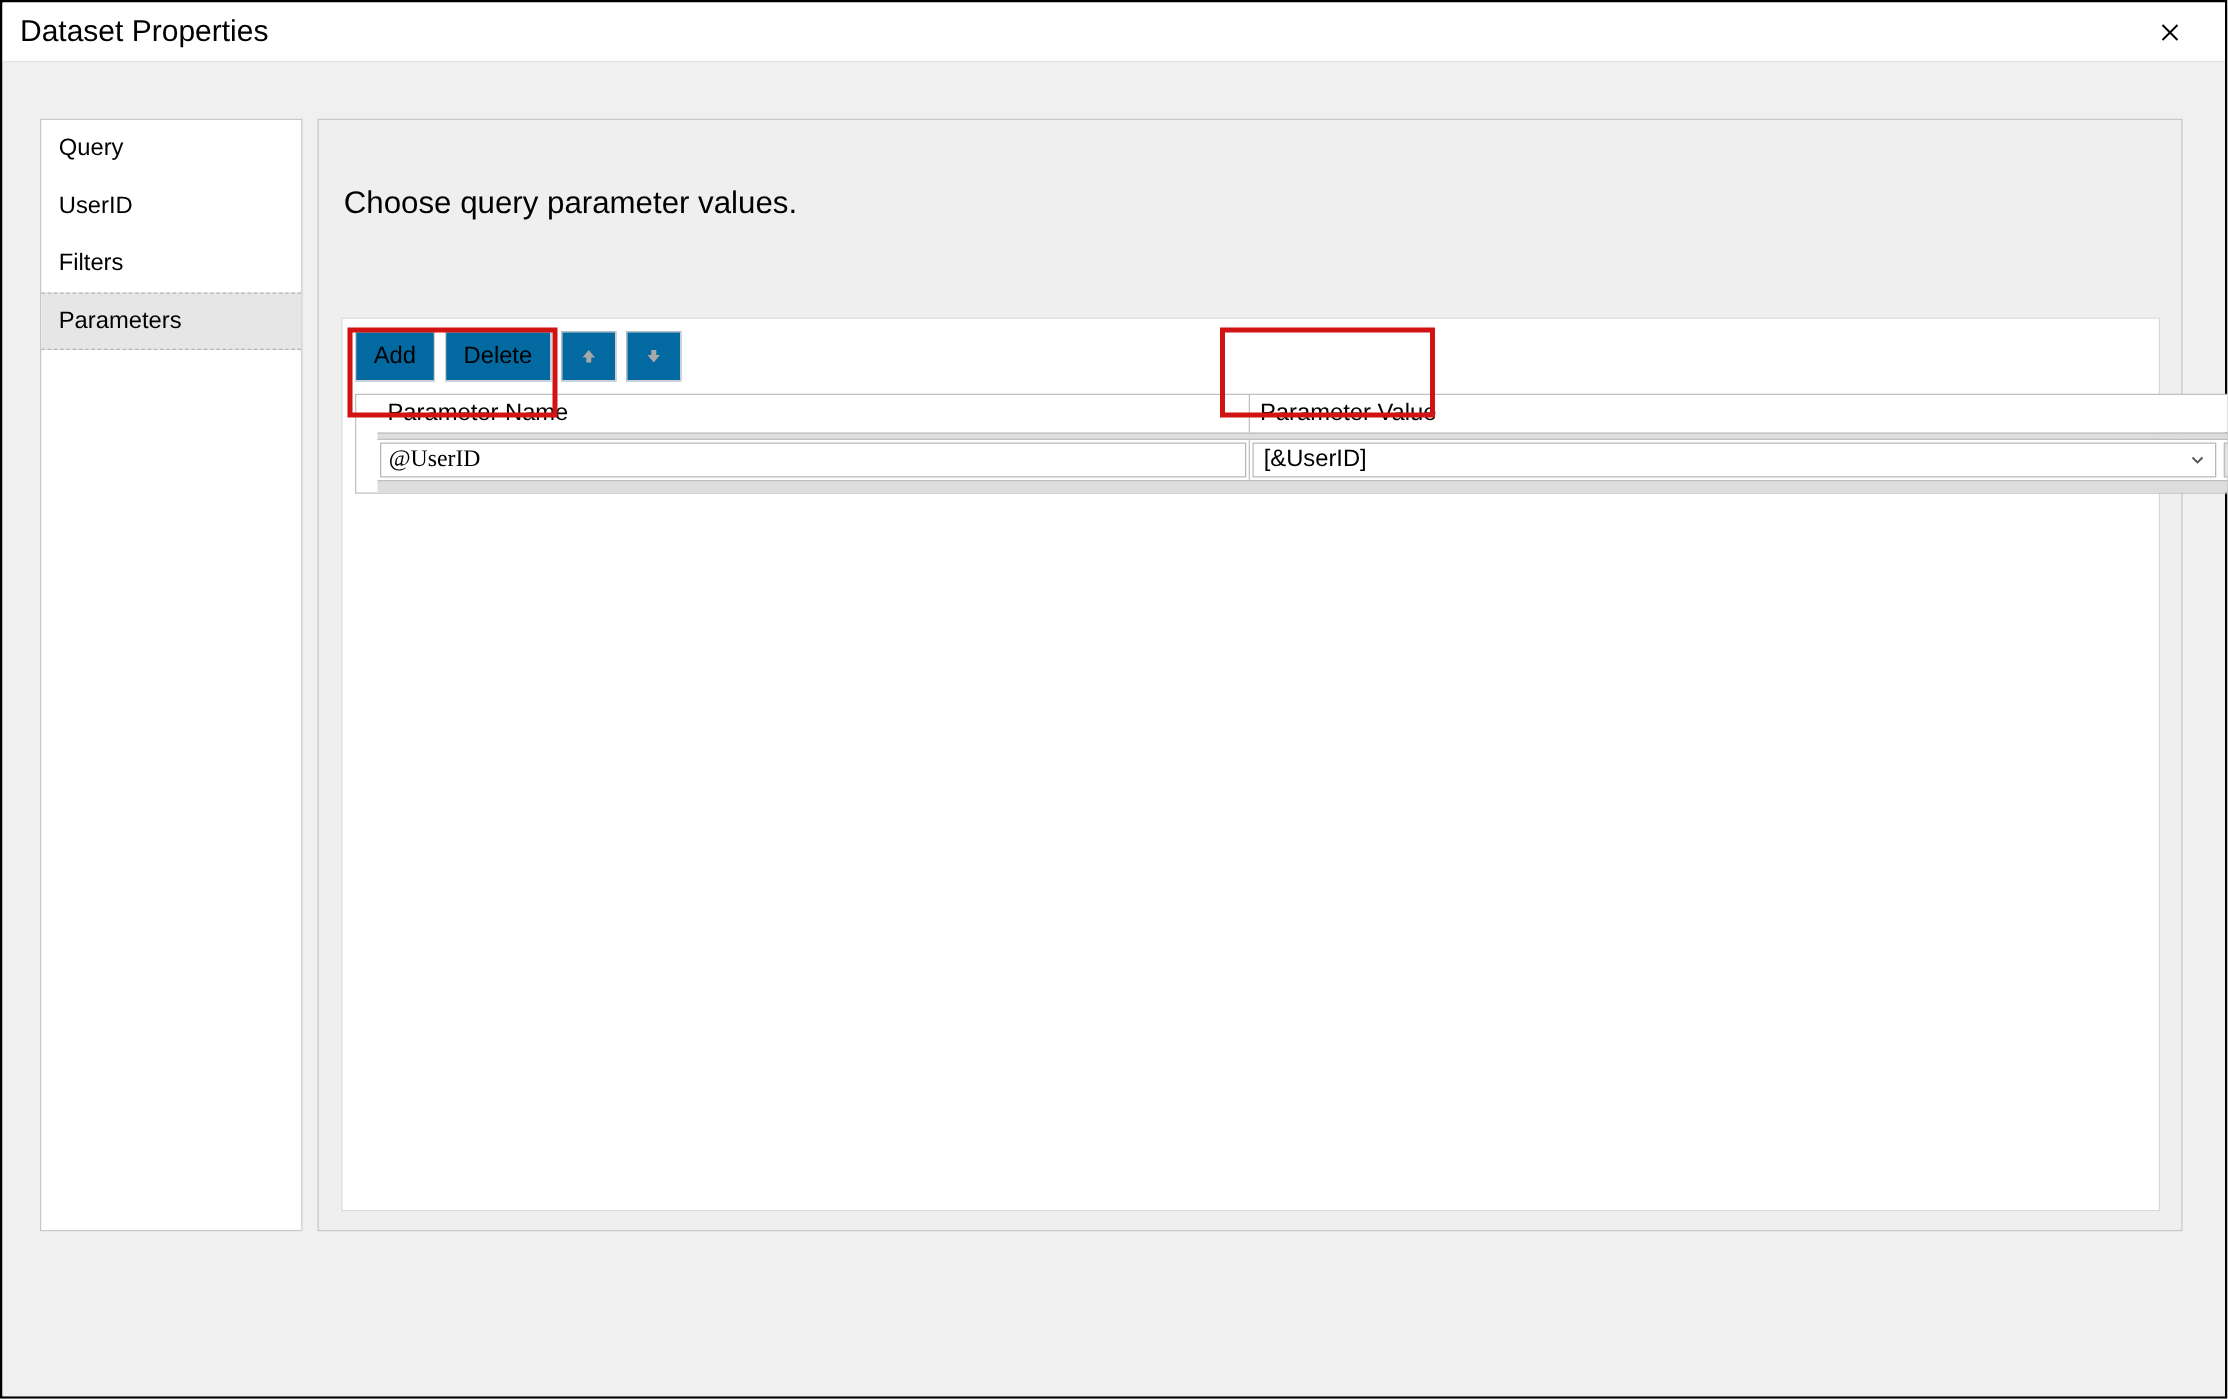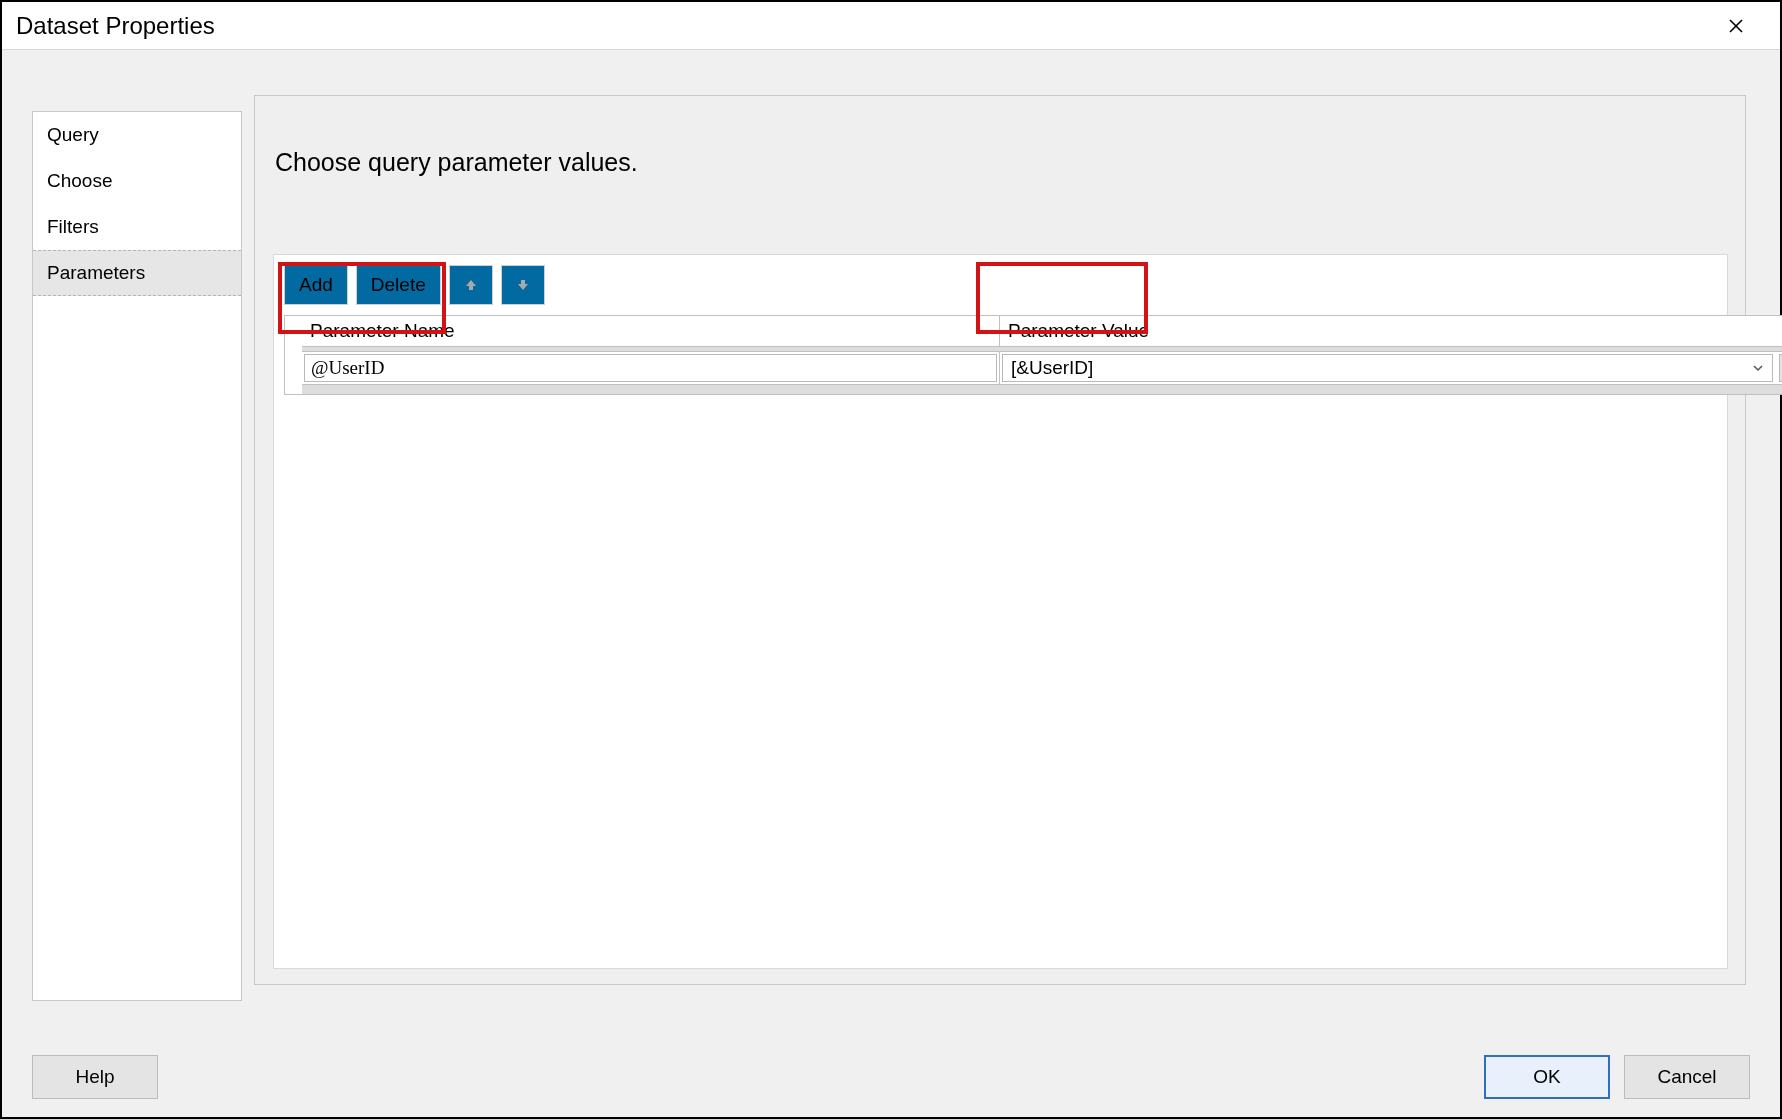--- a/index.html
+++ b/index.html
@@ -43,21 +43,20 @@
     top: 48px; left: 0; right: 0; bottom: 0;
     background: #f0f0f0;
   }
   .sidebar {
     position: absolute;
     top: 45px; left: 30px;
     width: 210px;
     height: 890px;
     background: #fff;
     border: 1px solid #c8c8c8;
-    margin-top: 16px;
   }
   .sidebar-item {
     padding: 11px 14px;
     font-size: 19px;
     cursor: pointer;
     border-bottom: 1px dashed transparent;
     border-top: 1px dashed transparent;
   }
   .sidebar-item.selected {
     background: #e6e6e6;
@@ -223,21 +222,21 @@
         <line x1="1" y1="1" x2="13" y2="13" stroke="#000" stroke-width="1.6"></line>
         <line x1="13" y1="1" x2="1" y2="13" stroke="#000" stroke-width="1.6"></line>
       </svg>
     </div>
   </div>
 
   <div class="content">
 
     <div class="sidebar">
       <div class="sidebar-item"><span>Query</span></div>
-      <div class="sidebar-item"><span>Choose</span></div>
+      <div class="sidebar-item"><span>UserID</span></div>
       <div class="sidebar-item"><span>Filters</span></div>
       <div class="sidebar-item selected"><span>Parameters</span></div>
     </div>
 
     <div class="main-panel">
       <div class="panel-heading">Choose query parameter values.</div>
 
       <div class="inner-panel">
         <div class="toolbar">
           <div class="tbtn">
@@ -278,31 +277,19 @@
               <div class="fx-btn">
                 <span>fx</span>
               </div>
             </div>
           </div>
           <div class="grid-after"></div>
         </div>
       </div>
     </div>
 
-    <div class="footer">
-      <div class="btn">
-          <span>Help</span>
-        </div>
-      <div class="footer-spacer"></div>
-      <div class="btn btn-primary">
-          <span>OK</span>
-        </div>
-      <div class="btn">
-          <span>Cancel</span>
-        </div>
-    </div>
 
   </div>
 
   <div id="hl0" class="redbox" style="top: 260px; left: 276px; width: 168px; height: 72px;"></div>
   <div id="hl1" class="redbox" style="top: 260px; left: 974px; width: 172px; height: 72px;"></div>
 
 </div>
 
 </body></html>

